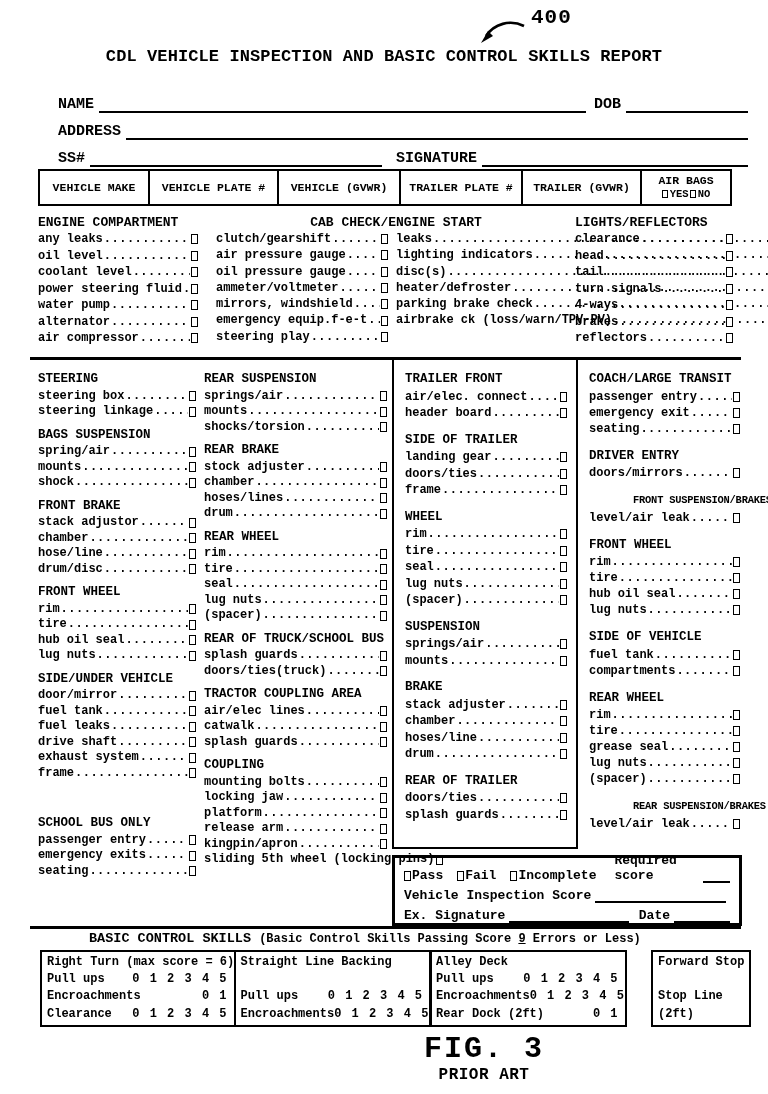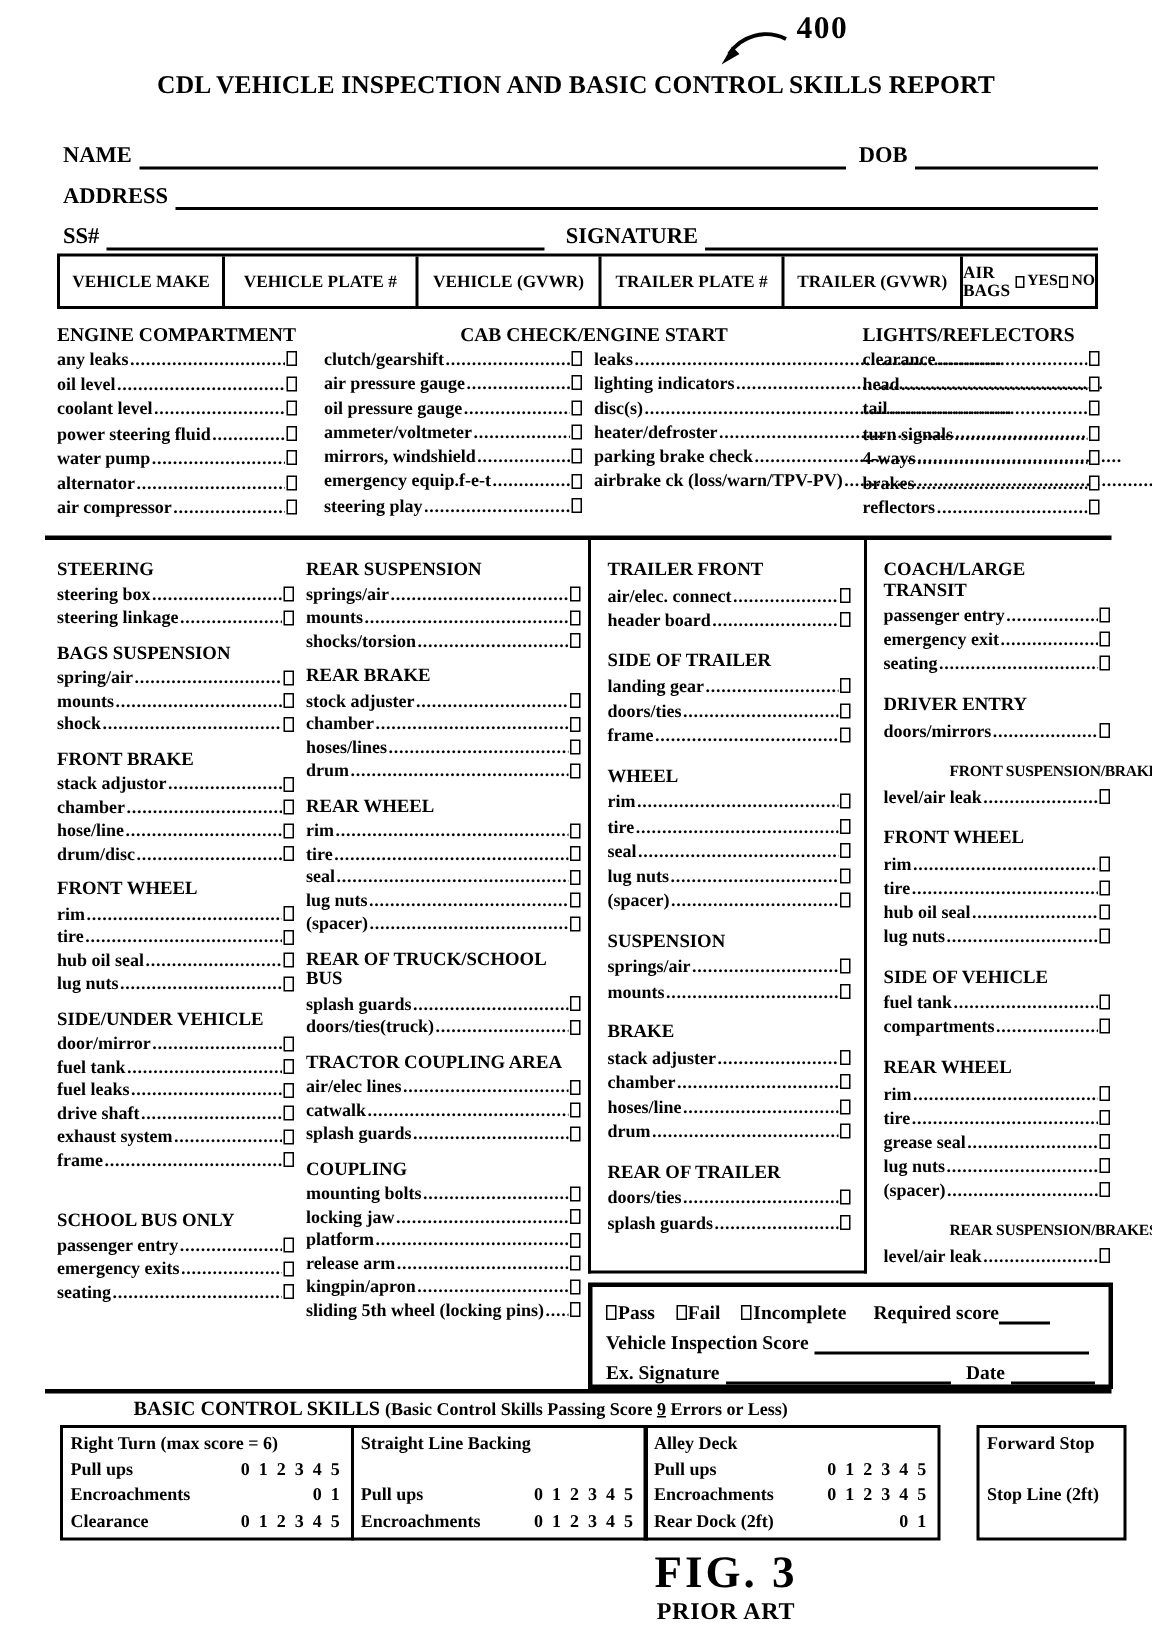--- a/index.html
+++ b/index.html
@@ -1,45 +1,45 @@
 <!DOCTYPE html>
 <html><head>
 <meta charset="utf-8">
 <style>
   html,body{margin:0;padding:0;background:#fff;}
   .page{position:relative;width:768px;height:1094px;background:#ffffff;color:#000;
-        font-family:Liberation Serif, serif;overflow:hidden;}
+        font-family:Liberation Mono, monospace;overflow:hidden;}
 
   
   .refmark{position:absolute;top:6px;left:480px;display:flex;align-items:flex-start;gap:5px;}
   .refmark svg{margin-top:13px;}
   .ref-num{font-size:21px;font-weight:bold;letter-spacing:1px;}
 
   
   .doc-title{position:absolute;top:47px;left:0;width:100%;text-align:center;
              font-size:17px;font-weight:bold;letter-spacing:0.1px;}
 
   
-  .idrows{position:absolute;left:42px;top:86px;width:690px;}
+  .idrows{position:absolute;left:58px;top:86px;width:690px;}
   .idrow{display:flex;align-items:flex-end;height:27px;font-size:15px;font-weight:bold;}
   .idrow .lab{margin-right:5px;white-space:nowrap;}
   .fill{border-bottom:2px solid #000;height:16px;}
   .f1{flex:1;}
   .w120{width:122px;} .w300{width:292px;}
   .sig-lab{margin:0 6px 0 14px;}
 
   
   .vtable{position:absolute;left:38px;top:169px;width:694px;height:37px;display:flex;
           border:2.5px solid #000;box-sizing:border-box;}
   .vcell{border-right:2.5px solid #000;display:flex;align-items:center;justify-content:center;
          font-weight:bold;font-size:11.5px;text-align:center;box-sizing:border-box;padding:0 2px;}
   .vcell:nth-child(1){width:110px;} .vcell:nth-child(2){width:129px;}
   .vcell:nth-child(3){width:122px;} .vcell:nth-child(4){width:122px;}
   .vcell:nth-child(5){width:119px;}
-  .vcell-airbags{flex:1;border-right:none;display:flex;flex-direction:row;
+  .vcell-airbags{flex:1;border-right:none;display:flex;flex-direction:column;
                  align-items:center;justify-content:center;font-weight:bold;font-size:11.5px;line-height:12px;}
   .yn{font-size:10.5px;display:flex;align-items:center;gap:1px;margin-top:1px;}
   .yn .cb{width:6px;height:8px;margin-right:1px;}
 
   
   .item{display:flex;align-items:center;font-size:12px;font-weight:bold;line-height:15.5px;}
   .item .lbl{white-space:nowrap;}
   .dots{flex:1;overflow:hidden;white-space:nowrap;margin:0 1px;font-weight:bold;font-size:12px;}
   .dots::after{content:"......................................................................";letter-spacing:0.5px;}
   .cb{flex:none;width:7px;height:10px;border:1.5px solid #000;display:inline-block;box-sizing:border-box;background:#fff;}
@@ -58,21 +58,21 @@
   .cab-left{width:172px;} .cab-right{flex:1;}
   .sec-cab .item{line-height:16.3px;}
   .sec-lights{position:absolute;left:537px;top:0;width:158px;}
   .sec-lights .item{line-height:16.5px;}
 
   
   .main{position:absolute;left:30px;top:357px;width:711px;height:572px;
         border-top:3px solid #000;border-bottom:3px solid #000;box-sizing:border-box;}
   .col{position:absolute;top:13px;}
   .col-1{left:8px;width:158px;}
-  .col-1 .grp:last-child{margin-top:26px;}
+  .col-1 .grp:last-child{margin-top:36px;}
   .col-2{left:174px;width:183px;}
   .col-3{position:absolute;left:362px;top:0;width:186px;height:489px;
          border-left:2.5px solid #000;border-right:2.5px solid #000;border-bottom:2.5px solid #000;
          box-sizing:border-box;padding:13px 9px 0 11px;}
   .col-3 .grp{margin-bottom:12px;}
   .col-3 .item{line-height:16.5px;}
   .col-4{left:559px;width:151px;}
   .col-4 .grp{margin-bottom:13px;}
   .col-4 .item{line-height:16px;}
 

